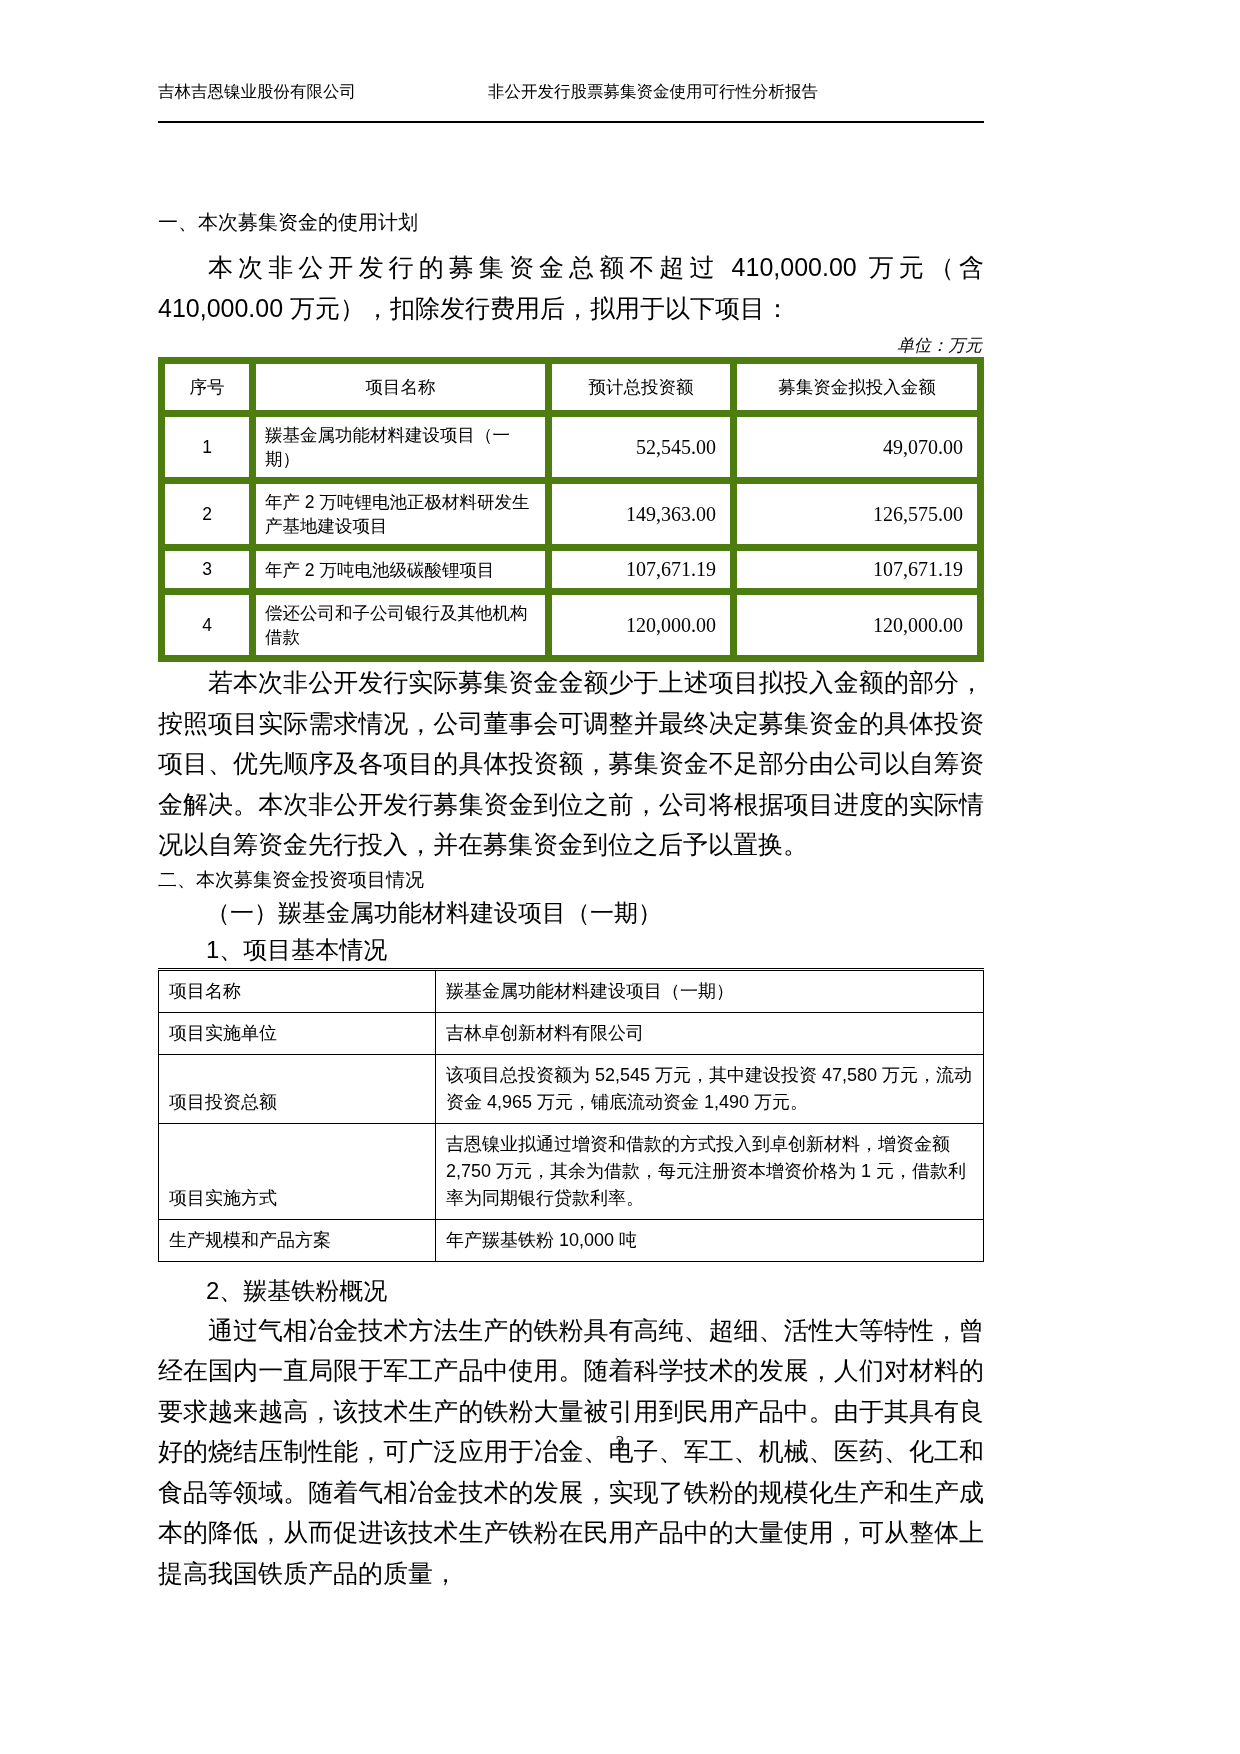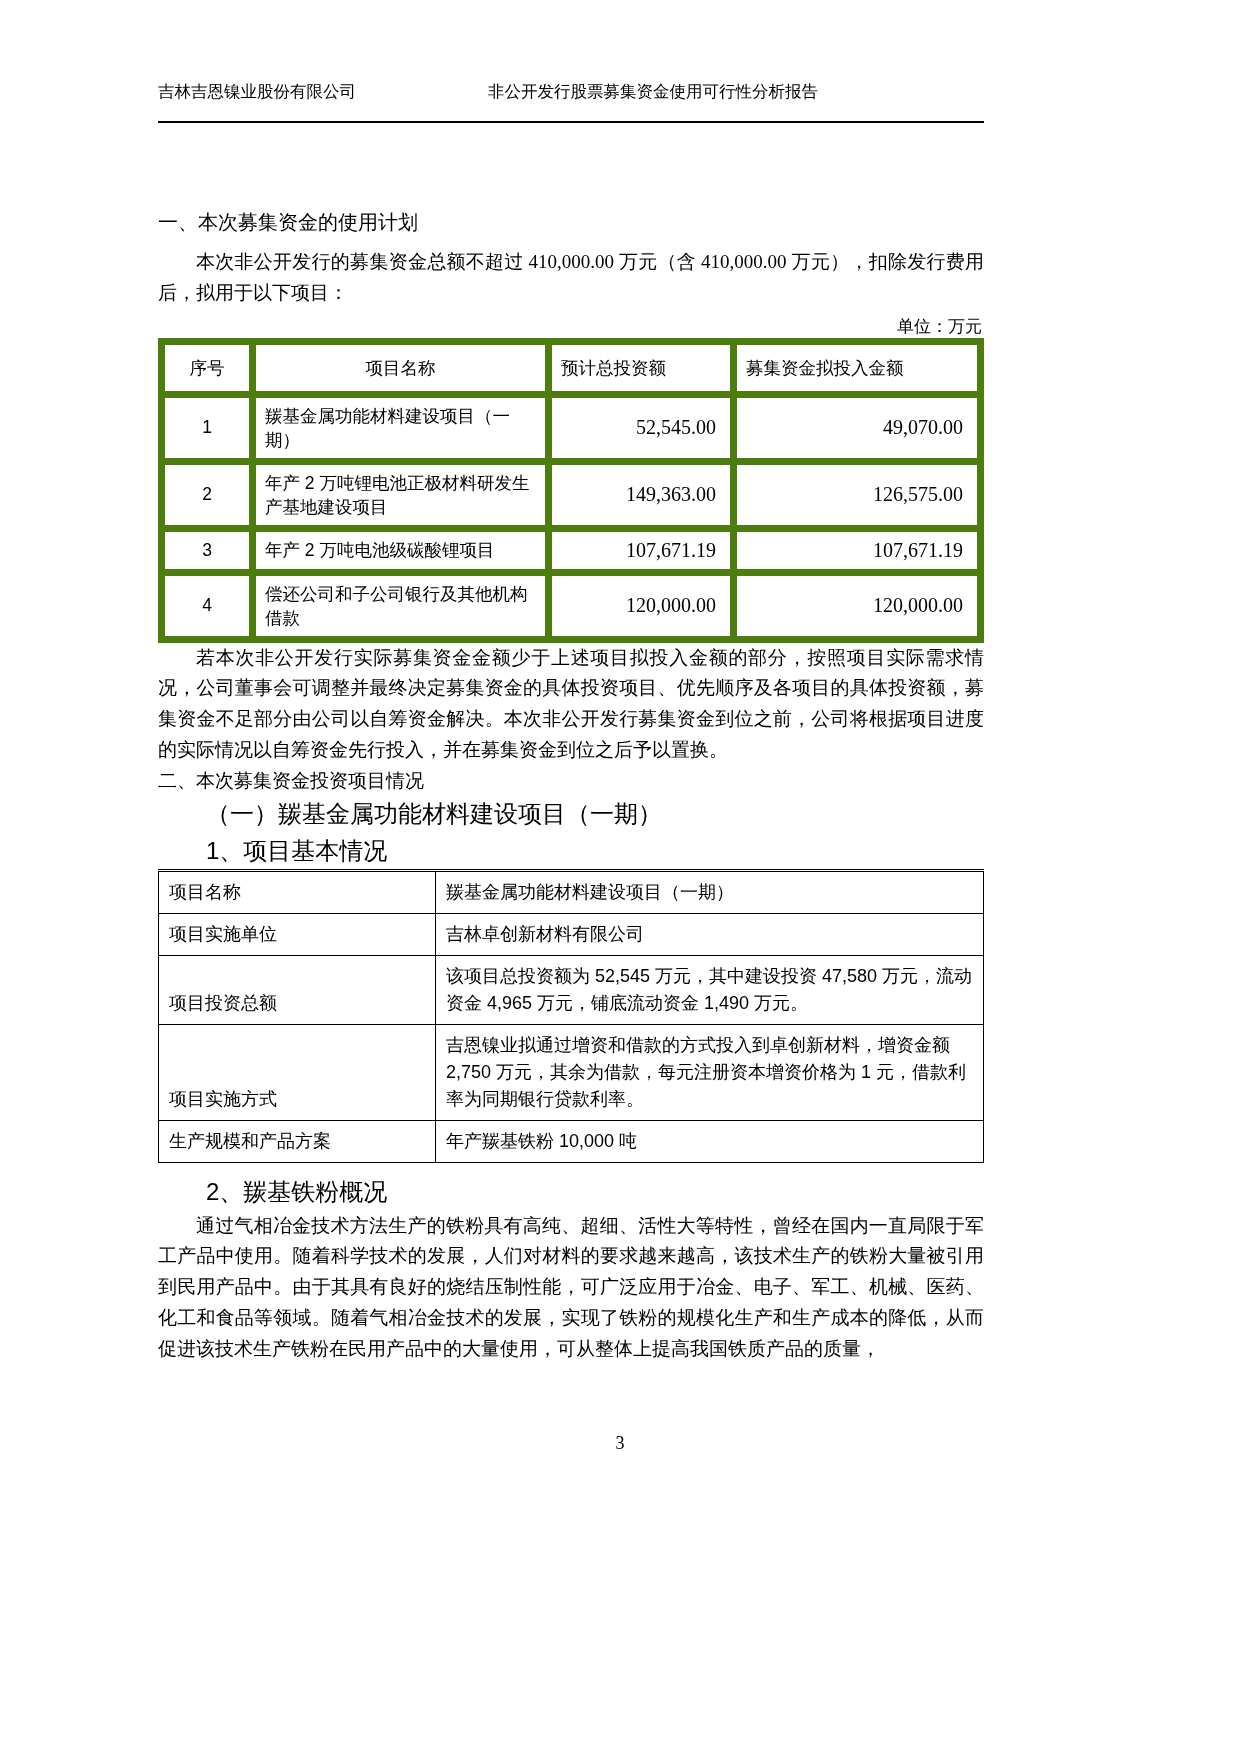--- a/index.html
+++ b/index.html
@@ -69,55 +69,56 @@
     margin: 0;
     line-height: 1.55;
   }
   .h3 {
     font-family: "Liberation Sans", "DejaVu Sans", sans-serif;
     font-size: 24px;
     margin: 0;
     line-height: 1.55;
   }
   p.para {
-    font-family: Liberation Serif, serif;
-    font-size: 19px;
+    font-family: Liberation Sans, sans-serif;
+    font-size: 25px;
     line-height: 1.62;
     margin: 0;
     text-align: justify;
     text-justify: inter-ideograph;
   }
   .indent2 { text-indent: 2em; }
   .indent1 { padding-left: 2em; }
   .num { font-family: "Liberation Serif", "DejaVu Serif", serif; font-size: 18px; }
 
   .unit-line {
     font-family: "Liberation Sans", "DejaVu Sans", sans-serif;
     font-size: 17px;
     text-align: right;
     margin: 0;
     padding-right: 2px;
+    font-style: italic;
   }
 
   
   table.tbl {
     border-collapse: collapse;
     width: 826px;
     table-layout: fixed;
   }
   table.tbl td, table.tbl th {
     border: 7px solid #4d7c0f;
     font-family: "Liberation Sans", "DejaVu Sans", sans-serif;
     font-size: 17.5px;
     padding: 6px 9px;
     vertical-align: middle;
     font-weight: normal;
   }
   .t1 { border-top: 3px double #000; border-bottom: 3px double #000; }
-  .t1 thead td { height: 34px; }
+  .t1 thead td { text-align: center; height: 34px; }
   .t1 td.c-seq { text-align: center; width: 66px; }
   .t1 td.c-name { text-align: left; }
   .t1 td.c-amt { text-align: right; padding-right: 14px; }
   .t1 .money { font-family: "Liberation Serif", "DejaVu Serif", serif; font-size: 20px; }
   .t1 tr.total td { text-align: center; font-weight: bold; }
   .t1 tr.total td.c-amt { text-align: right; font-weight: bold; }
   .t1 .cell-tall { height: 56px; }
   .t1 .cell-mid { height: 44px; }
 
   

